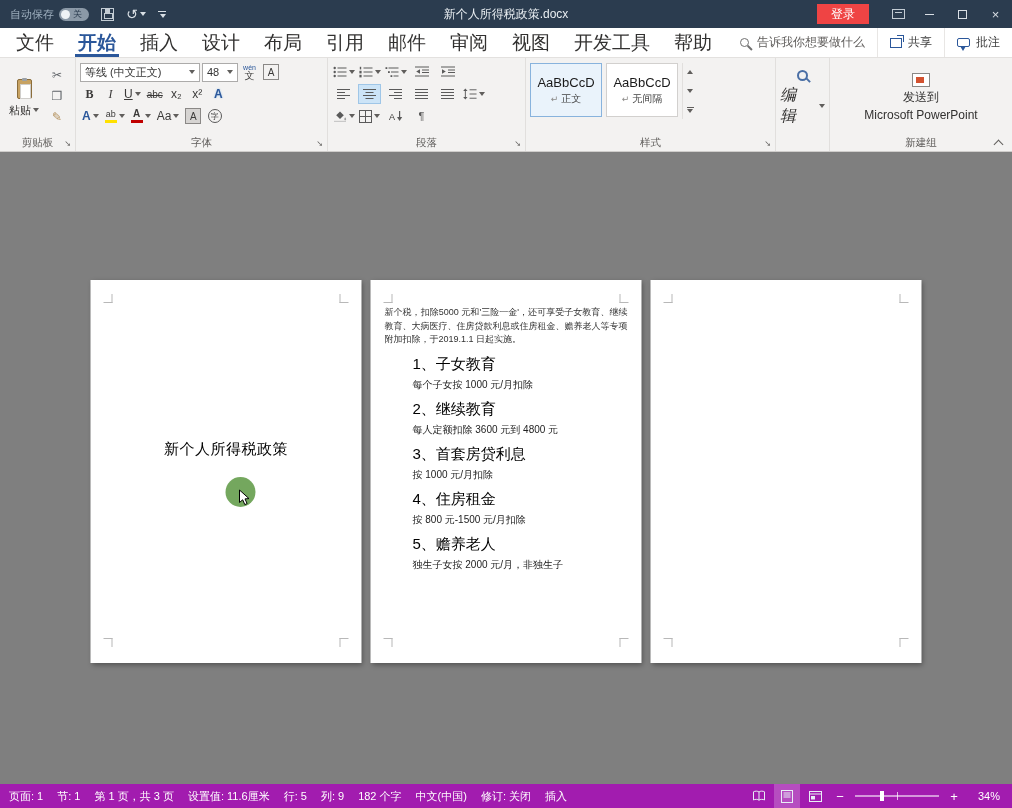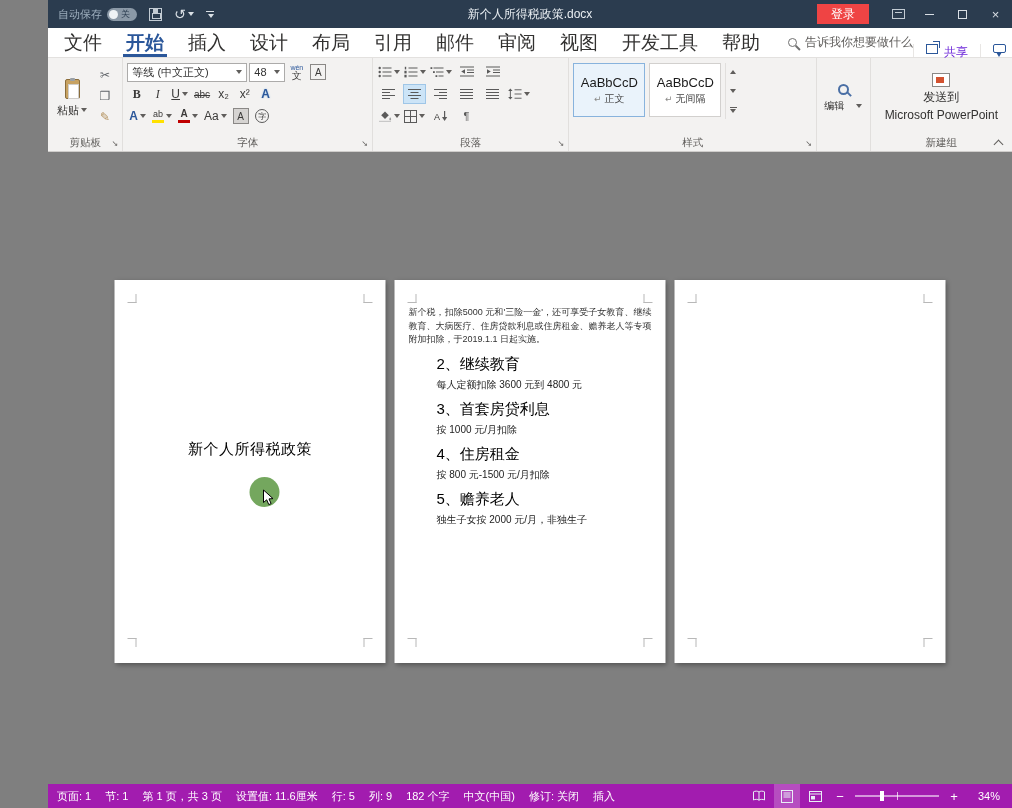--- a/index.html
+++ b/index.html
@@ -1,18 +1,18 @@
 <!DOCTYPE html>
 <html><head>
 <meta charset="utf-8">
 <style>
 *{margin:0;padding:0;box-sizing:border-box;}
 html,body{width:1012px;height:808px;overflow:hidden;}
 body{font-family:"Liberation Sans","DejaVu Sans",sans-serif;font-size:12px;color:#323130;background:#7f7f7f;}
-.app{width:100%;height:100%;display:flex;flex-direction:column;padding-left:48px;}
+.app{width:100%;height:100%;display:flex;flex-direction:column;}
 
 
 .titlebar{height:28px;background:#2b3c4f;display:flex;align-items:center;flex:0 0 auto;position:relative;color:#d9dfe5;}
 .qat{display:flex;align-items:center;gap:12px;padding-left:10px;}
 .autosave{display:flex;align-items:center;gap:5px;font-size:11px;color:#9fb0bf;}
 .toggle{width:30px;height:13px;border-radius:7px;background:#8b99a7;display:flex;align-items:center;padding:0 2px;gap:3px;}
 .toggle-dot{width:9px;height:9px;border-radius:50%;background:#eef2f5;}
 .toggle-state{font-size:9px;color:#2b3c4f;line-height:1;}
 .save-icon{width:13px;height:13px;border:1px solid #c3ccd4;position:relative;}
 .save-icon::before{content:"";position:absolute;left:3px;top:0;width:5px;height:4px;background:#c3ccd4;}
@@ -34,21 +34,21 @@
 
 .tabrow{height:30px;background:#fff;display:flex;align-items:stretch;flex:0 0 auto;border-bottom:1px solid #e3e1df;}
 .tabs{display:flex;padding-left:4px;}
 .tab{display:flex;align-items:center;padding:0 12px;font-size:19px;color:#323130;position:relative;white-space:nowrap;}
 .tab.active{color:#2b579a;font-weight:700;}
 .tab.active::after{content:"";position:absolute;left:9px;right:9px;bottom:0;height:3px;background:#2b579a;}
 .tellme{display:flex;align-items:center;margin-left:16px;color:#605e5c;font-size:12px;gap:8px;white-space:nowrap;}
 .mag{width:9px;height:9px;border:1.5px solid #707070;border-radius:50%;position:relative;display:inline-block;}
 .mag::after{content:"";position:absolute;width:6px;height:1.5px;background:#707070;right:-5px;bottom:-2px;transform:rotate(45deg);}
 .tr-actions{margin-left:auto;display:flex;align-items:stretch;}
-.tr-item{display:flex;align-items:flex-start;gap:6px;padding:0 12px;font-size:12px;color:#6d28d9;border-left:1px solid #e8e6e4;white-space:nowrap;margin-top:16px;}
+.tr-item{display:flex;align-items:center;gap:6px;padding:0 12px;font-size:12px;color:#404040;border-left:1px solid #e8e6e4;white-space:nowrap;}
 .share-icon{width:12px;height:10px;border:1px solid #2b579a;position:relative;}
 .share-icon::after{content:"";position:absolute;right:-3px;top:-4px;width:6px;height:6px;border-top:1px solid #2b579a;border-right:1px solid #2b579a;}
 .comment-icon{width:13px;height:9px;border:1px solid #2b579a;border-radius:2px;position:relative;}
 .comment-icon::after{content:"";position:absolute;left:2px;bottom:-5px;border-left:3px solid transparent;border-right:3px solid transparent;border-top:5px solid #2b579a;}
 
 
 .ribbon{height:94px;background:#f3f2f1;display:flex;flex:0 0 auto;position:relative;border-bottom:1px solid #cfcdcb;}
 .group{display:flex;flex-direction:column;border-right:1px solid #e1dfdd;position:relative;}
 .gbody{flex:1;display:flex;padding:4px 4px 0;}
 .gfoot{height:17px;display:flex;align-items:center;justify-content:center;font-size:10.5px;color:#605e5c;position:relative;}
@@ -108,21 +108,21 @@
 .sc-btn{flex:1;display:flex;align-items:center;justify-content:center;}
 .tri-up{width:0;height:0;border-left:3px solid transparent;border-right:3px solid transparent;border-bottom:4px solid #605e5c;}
 .tri-down{width:0;height:0;border-left:3px solid transparent;border-right:3px solid transparent;border-top:4px solid #605e5c;}
 .more-bar{display:flex;flex-direction:column;align-items:center;gap:1px;}
 .more-bar .bar{width:7px;height:1px;background:#605e5c;}
 
 .g-edit{width:54px;}
 .g-edit .gbody{flex-direction:column;align-items:center;justify-content:center;gap:4px;}
 .editmag{width:11px;height:11px;border:2px solid #4a6fa5;border-radius:50%;position:relative;}
 .editmag::after{content:"";position:absolute;width:6px;height:2px;background:#4a6fa5;right:-5px;bottom:-2px;transform:rotate(45deg);}
-.edit-label{font-size:10px;color:#323130;display:flex;align-items:center;gap:10px;}
+.edit-label{font-size:16px;color:#323130;display:flex;align-items:center;gap:10px;font-style:italic;}
 .edit-label .caret{color:#605e5c;}
 
 .g-new{flex:1;border-right:none;}
 .g-new .gbody{align-items:center;justify-content:center;}
 .bigbtn{display:flex;flex-direction:column;align-items:center;gap:3px;padding:2px 10px;}
 .ppt-icon{width:18px;height:14px;border:1px solid #8a8886;position:relative;background:#fff;}
 .ppt-icon::after{content:"";position:absolute;left:3px;top:3px;width:8px;height:6px;background:#d35230;}
 .bigbtn .l1,.bigbtn .l2{font-size:12px;color:#323130;line-height:1.25;white-space:nowrap;}
 .collapse{position:absolute;right:9px;bottom:4px;width:9px;height:9px;}
 .collapse::before{content:"";position:absolute;left:1px;top:3px;width:6px;height:6px;border-top:1.5px solid #605e5c;border-left:1.5px solid #605e5c;transform:rotate(45deg);}
@@ -577,20 +577,24 @@
           </svg>
       </div>
 
       <div class="page">
         <span class="crop tl"></span>
         <span class="crop tr"></span>
         <span class="crop bl"></span>
         <span class="crop br"></span>
         <p class="p2-intro">新个税，扣除5000 元和'三险一金'，还可享受子女教育、继续教育、大病医疗、住房贷款利息或住房租金、赡养老人等专项附加扣除，于2019.1.1 日起实施。</p>
         <div class="p2-item">
+          <div class="p2-h">1、子女教育</div>
+          <div class="p2-d">每个子女按 1000 元/月扣除</div>
+        </div>
+        <div class="p2-item">
           <div class="p2-h">2、继续教育</div>
           <div class="p2-d">每人定额扣除 3600 元到 4800 元</div>
         </div>
         <div class="p2-item">
           <div class="p2-h">3、首套房贷利息</div>
           <div class="p2-d">按 1000 元/月扣除</div>
         </div>
         <div class="p2-item">
           <div class="p2-h">4、住房租金</div>
           <div class="p2-d">按 800 元-1500 元/月扣除</div>

